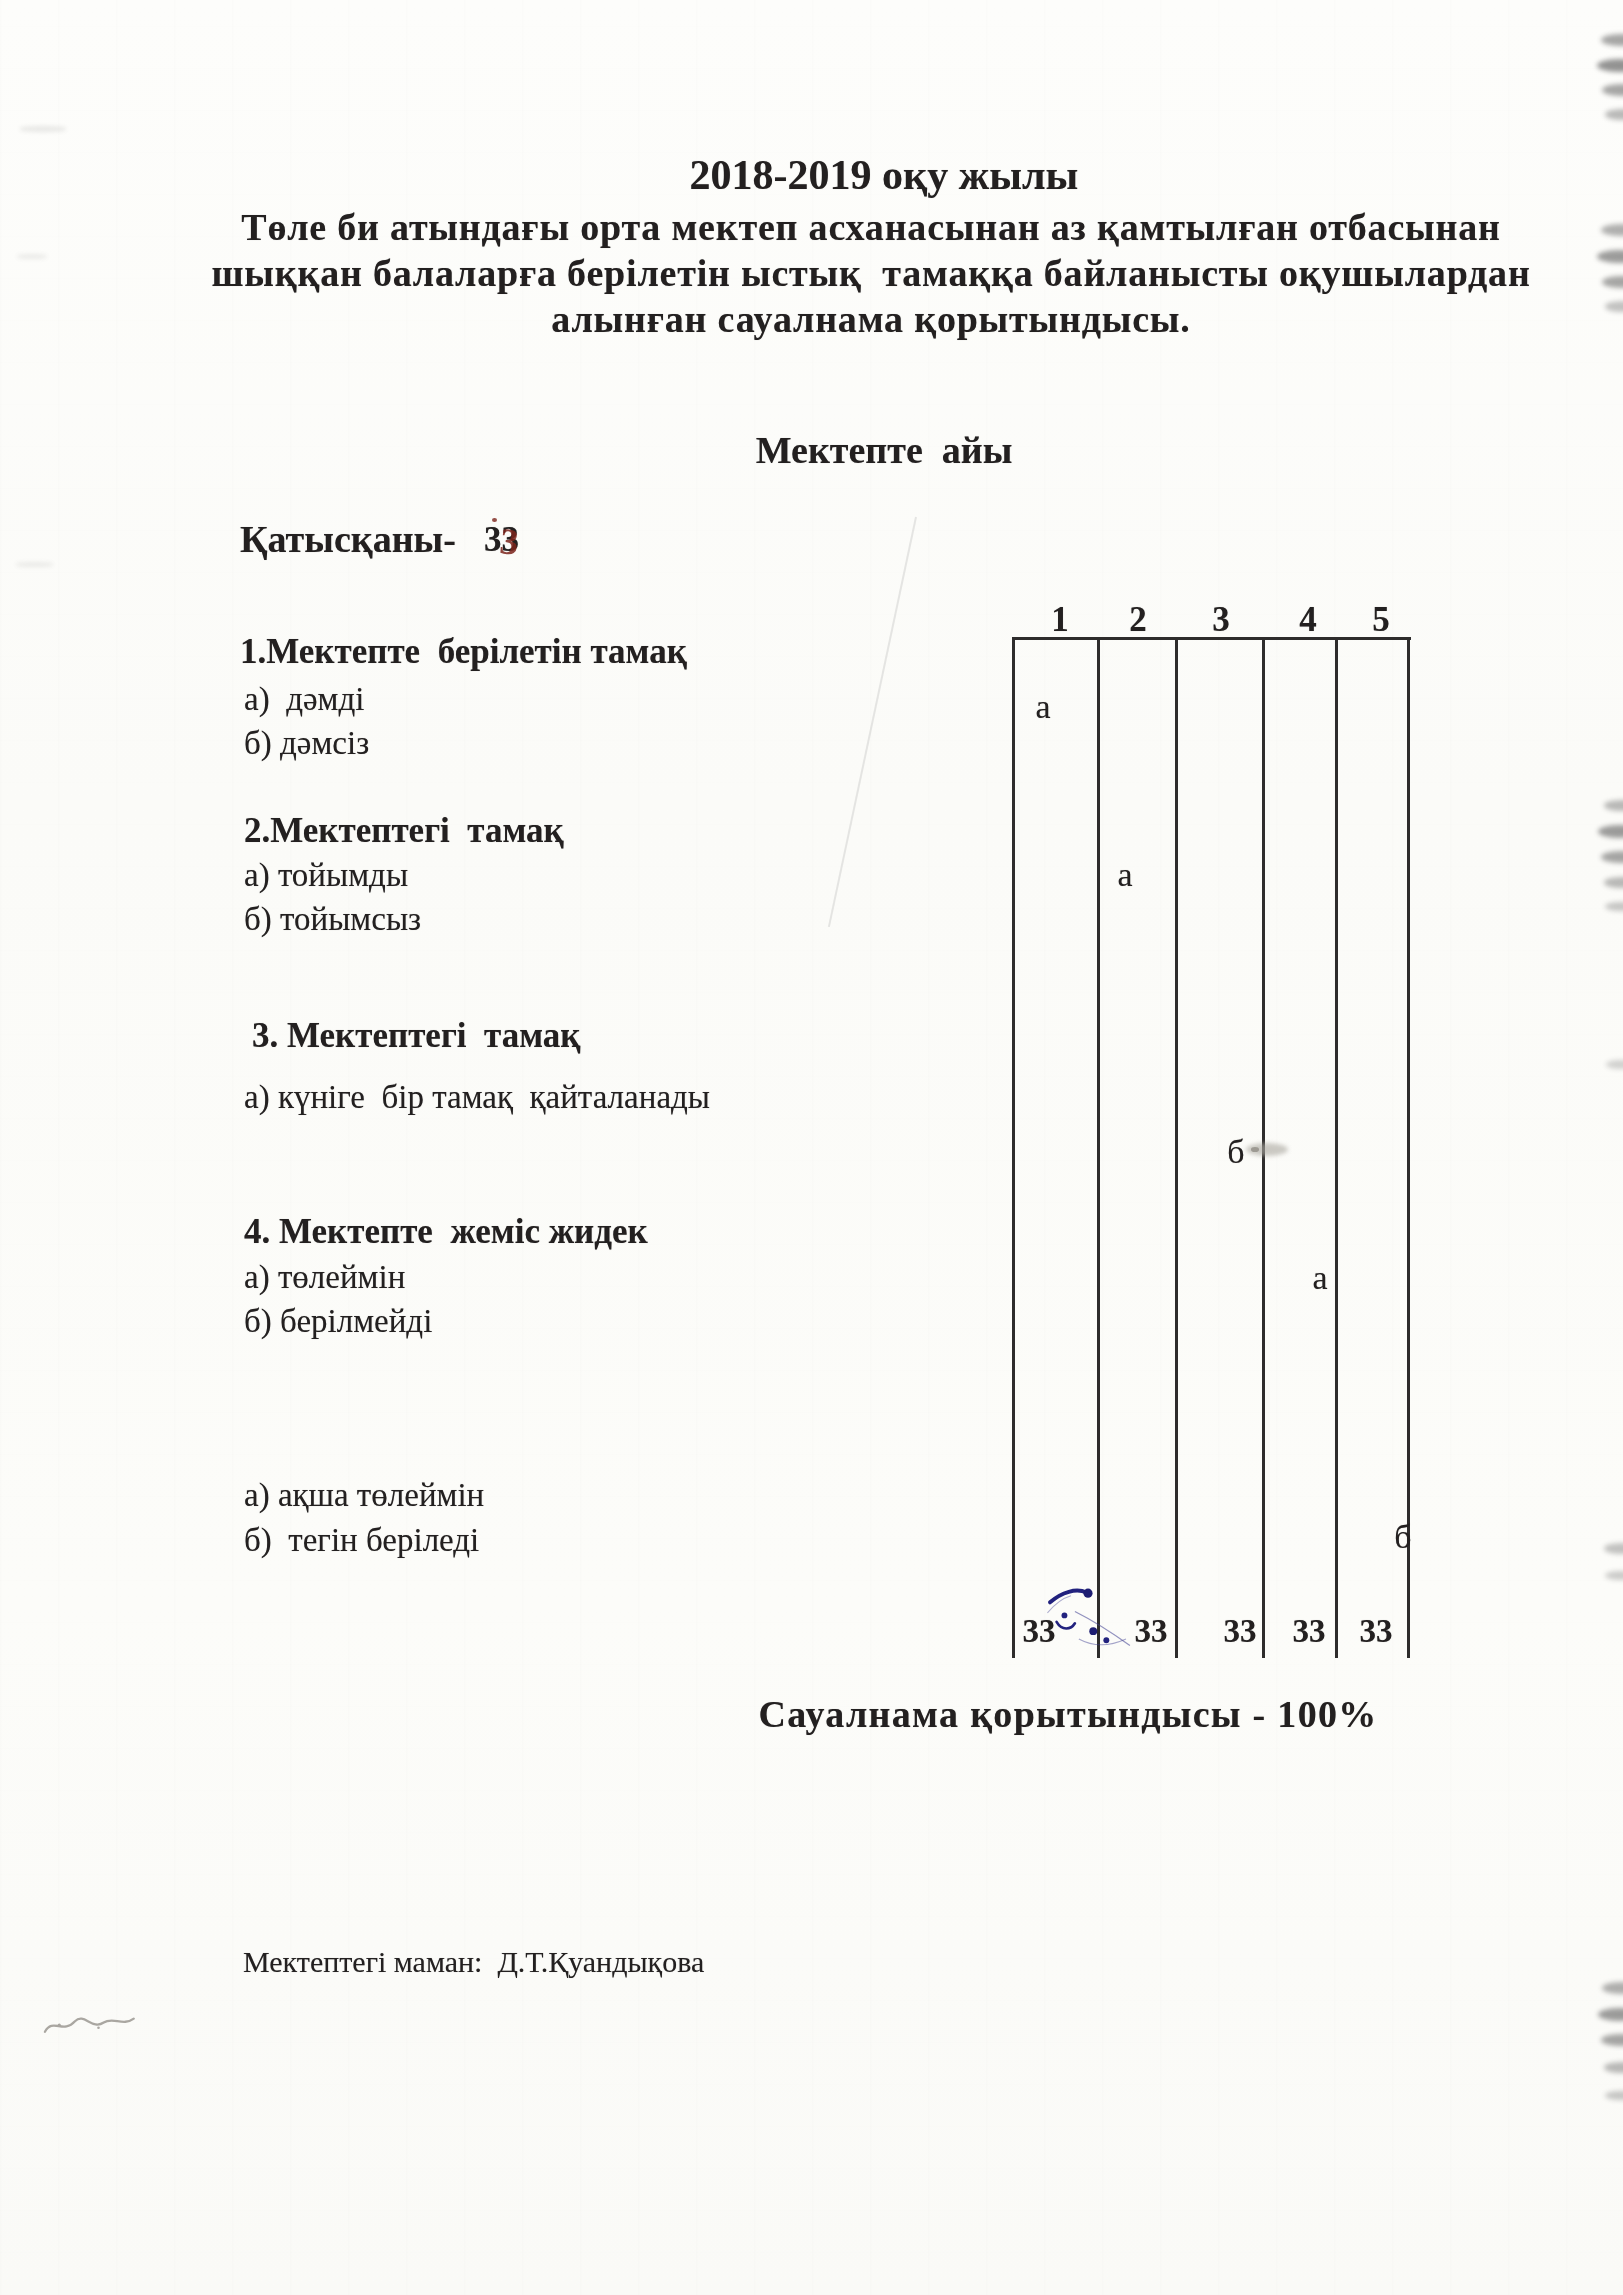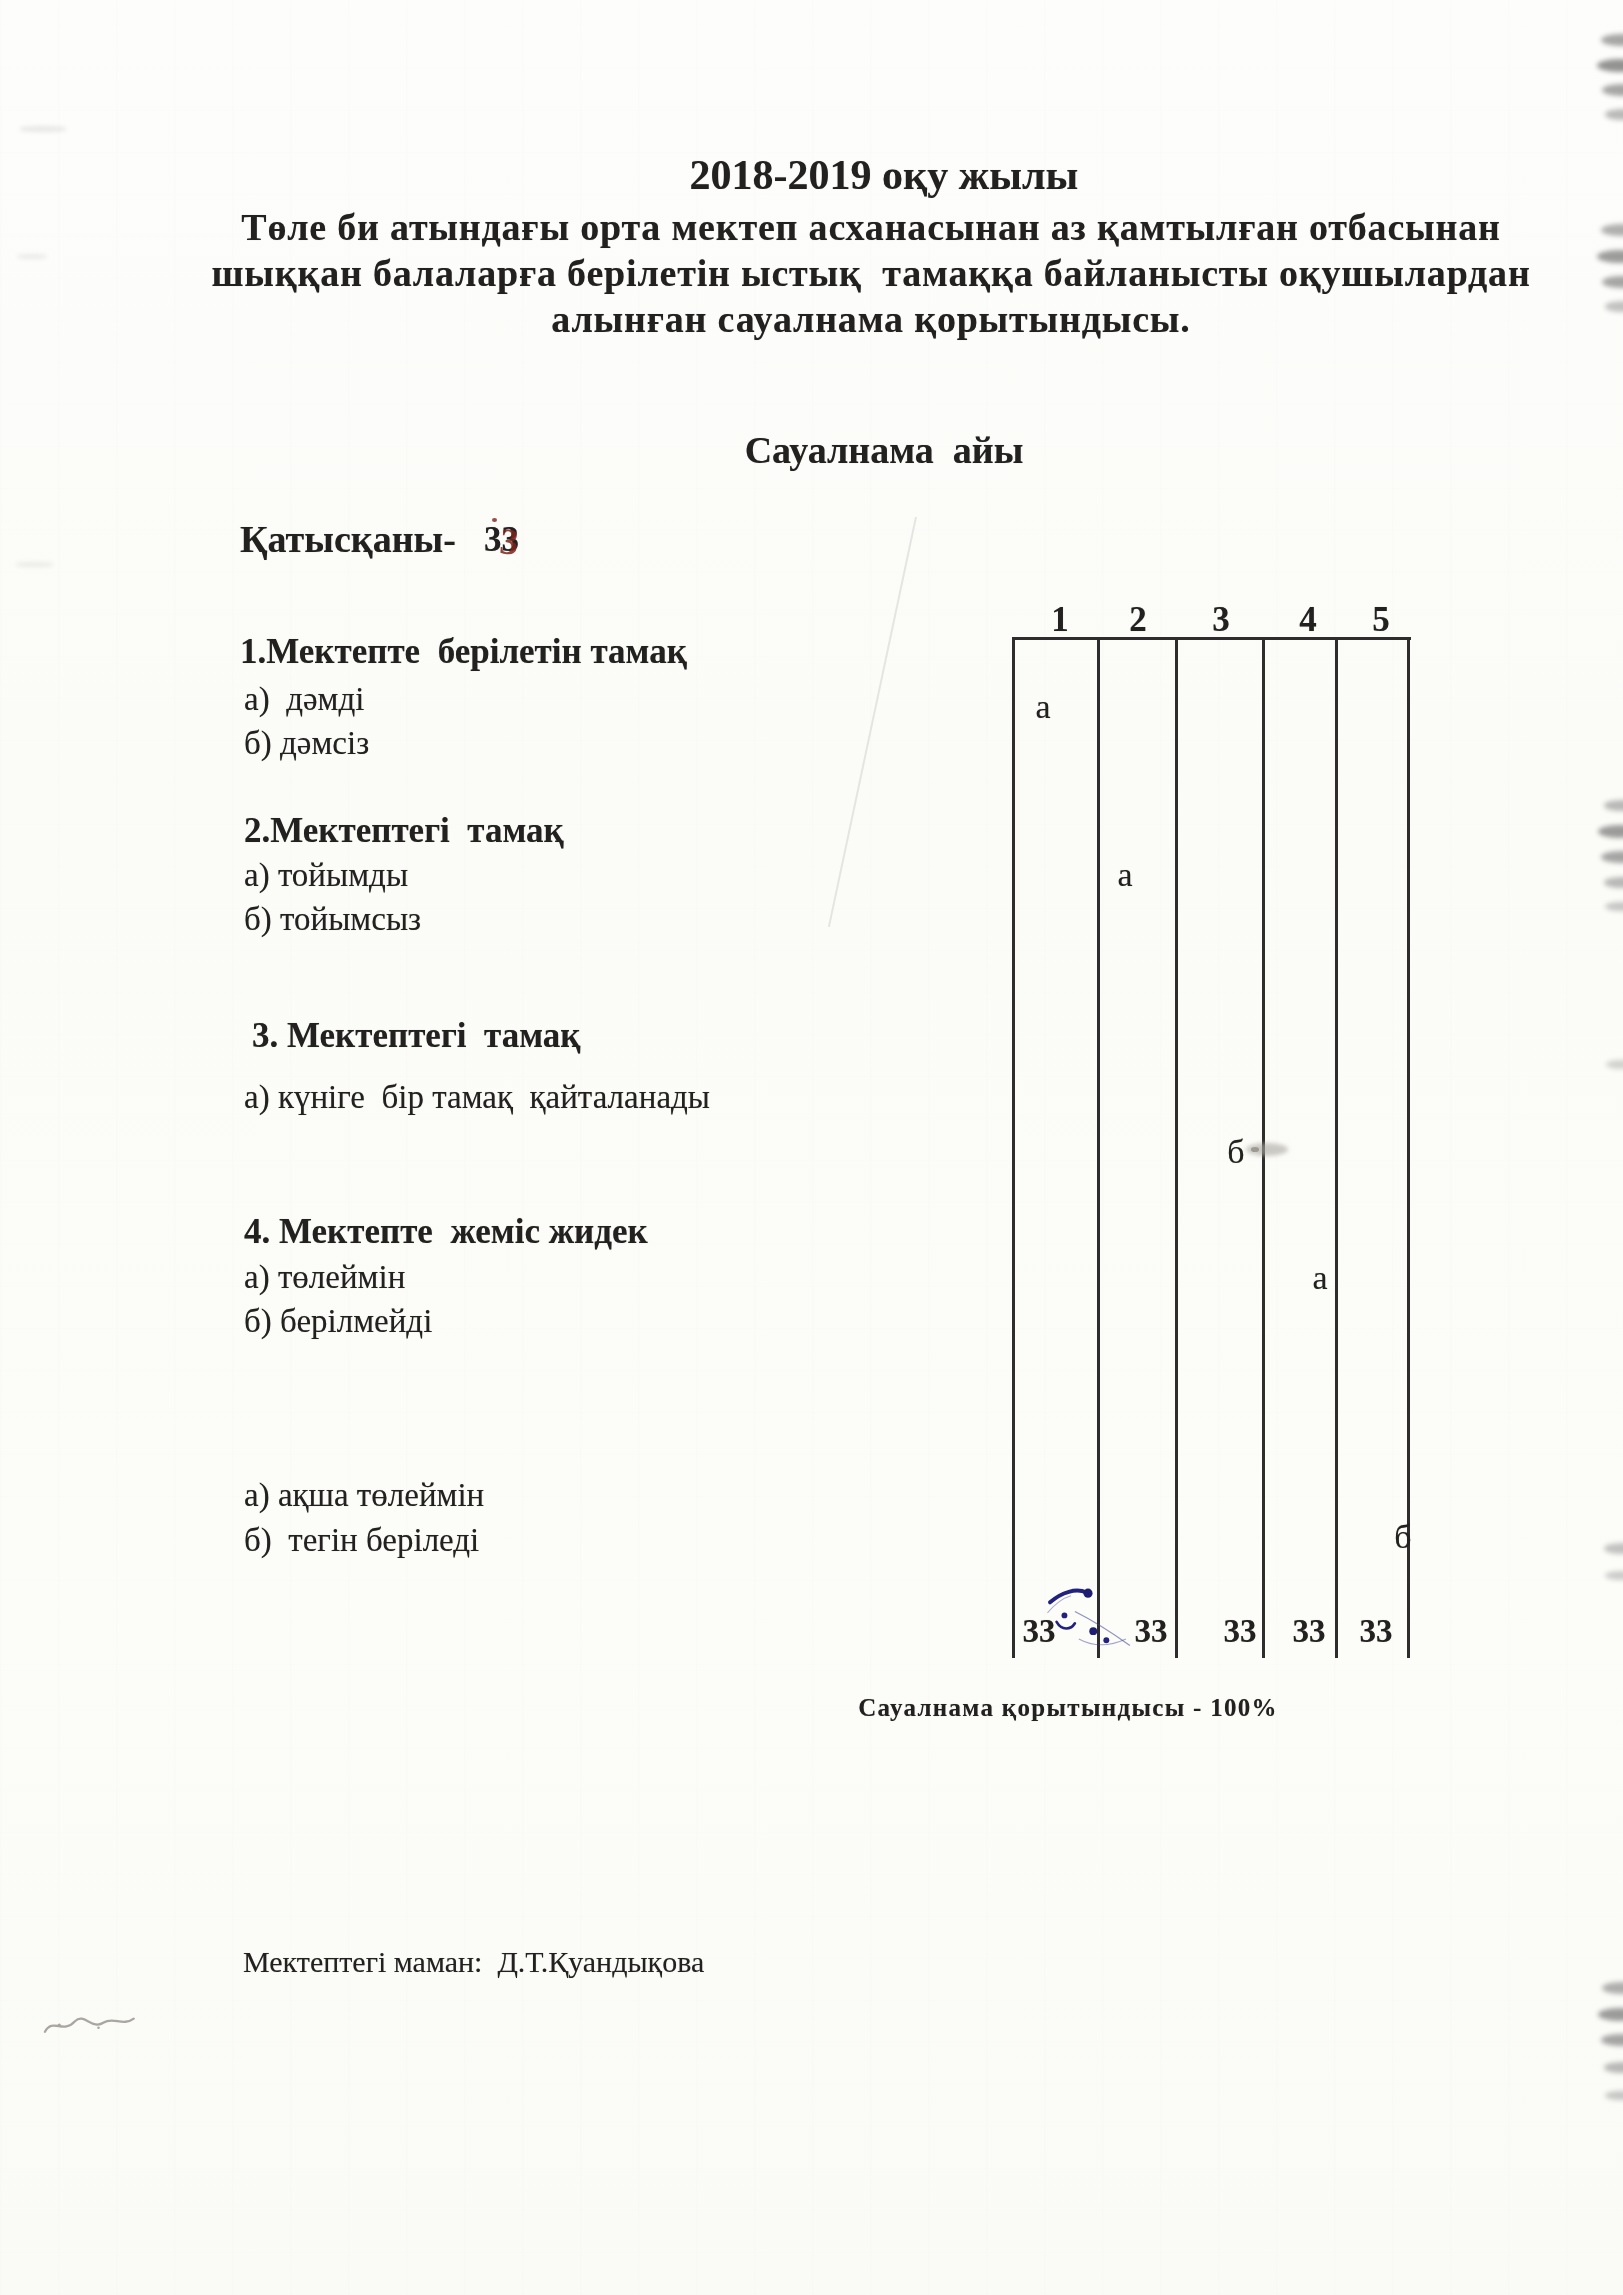--- a/index.html
+++ b/index.html
@@ -65,21 +65,21 @@
   <div class="texture"></div>
 
   <div class="t b ctr" style="left:884px;top:154px;font-size:42px;">2018-2019 оқу жылы</div>
 
   <div class="intro">
     <div>Төле би атындағы орта мектеп асханасынан аз қамтылған отбасынан</div>
     <div>шыққан балаларға берілетін ыстық  тамаққа байланысты оқушылардан</div>
     <div>алынған сауалнама қорытындысы.</div>
   </div>
 
-  <div class="t b ctr" style="left:884px;top:431px;font-size:38px;">Сауалнама  айы</div>
+  <div class="t b ctr" style="left:884px;top:431px;font-size:38px;">Мектепте  айы</div>
 
   <div class="t b" style="left:240px;top:520px;font-size:38px;">Қатысқаны-</div>
   <div class="t b" style="left:484px;top:522px;font-size:35px;">33</div>
   <div class="red-ink">3</div>
   <div class="red-dot"></div>
 
   <div class="t q-h" style="left:240px;top:634px;">1.Мектепте  берілетін тамақ</div>
   <div class="t q-o" style="left:244px;top:683px;">а)  дәмді</div>
   <div class="t q-o" style="left:244px;top:727px;">б) дәмсіз</div>
 
@@ -136,21 +136,21 @@
     <path d="M50,42 C78,56 106,74 134,94" stroke="#3a3a8e" stroke-width="2" fill="none" opacity="0.55"></path>
     <path d="M56,84 C82,98 106,94 128,84" stroke="#3a3a8e" stroke-width="1.6" fill="none" opacity="0.45"></path>
     <path d="M8,44 C20,30 30,22 44,18" stroke="#3a3a8e" stroke-width="1.6" fill="none" opacity="0.4"></path>
   </svg>
 
   <div class="smudge"></div>
   <div class="speck"></div>
 
   <div class="streak"></div>
 
-  <div class="t b ctr" style="left:1068px;top:1695px;font-size:25px;letter-spacing:1.3px;">Сауалнама қорытындысы - 100%</div>
+  <div class="t b ctr" style="left:1068px;top:1695px;font-size:38px;letter-spacing:1.3px;">Сауалнама қорытындысы - 100%</div>
 
   <div class="t" style="left:243px;top:1947px;font-size:30px;">Мектептегі маман:  Д.Т.Қуандықова</div>
 
   <svg width="98" height="33" style="position:absolute;left:41px;top:2008px;opacity:0.75;" viewBox="0 0 150 50">
     <path d="M6,36 C18,14 34,40 52,20 C66,6 78,34 96,22 C110,13 126,28 142,16" stroke="#8f8b85" stroke-width="3.5" fill="none" stroke-linecap="round"></path>
     <circle cx="28" cy="26" r="2.5" fill="#8f8b85"></circle>
     <circle cx="88" cy="30" r="2" fill="#8f8b85"></circle>
   </svg>
 
   <div class="redge" style="left:1601px;top:34px;width:39px;height:11.8px;opacity:.45;"></div>

